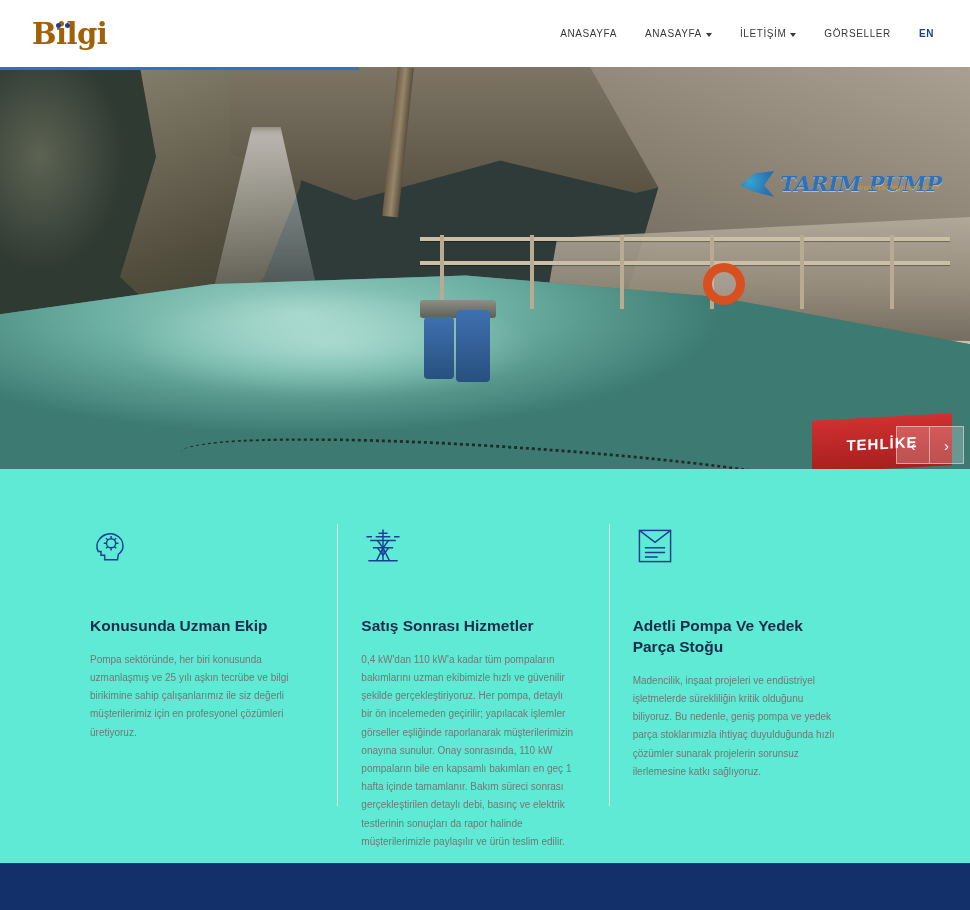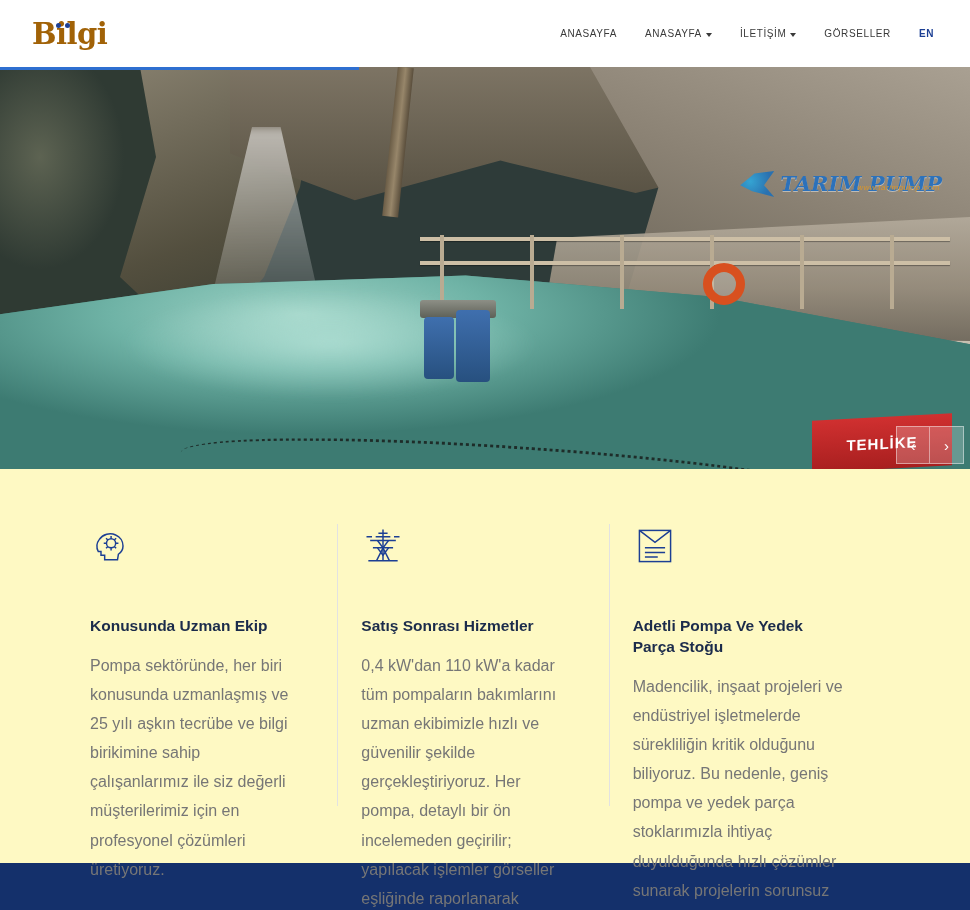--- a/index.html
+++ b/index.html
@@ -263,21 +263,21 @@
     color: #fff;
     display: flex; align-items: center; justify-content: center;
     font-size: 15px;
     cursor: pointer;
   }
   .arrow-btn + .arrow-btn { border-left: none; }
   .hero-arrows { top: auto; bottom: 5px; right: 6px; }
 
   
   .features {
-    background: #fef9c3;
+    background: #5eead4;
     height: 394px;
     padding: 55px 0 0 0;
     display: flex;
     justify-content: center;
   }
   .features-inner {
     width: 790px;
     display: flex;
   }
   .feature {
@@ -300,21 +300,21 @@
   }
   .feat-title {
     font-size: 15.5px;
     font-weight: bold;
     color: #1b2b4b;
     line-height: 1.35;
     margin-bottom: 14px;
     max-width: 215px;
   }
   .feat-text {
-    font-size: 16px;
+    font-size: 10px;
     line-height: 1.82;
     color: #767676;
     max-width: 212px;
   }
 
   
   .footer {
     background: #14306b;
     height: 47px;
     color: #e7ecf6;

